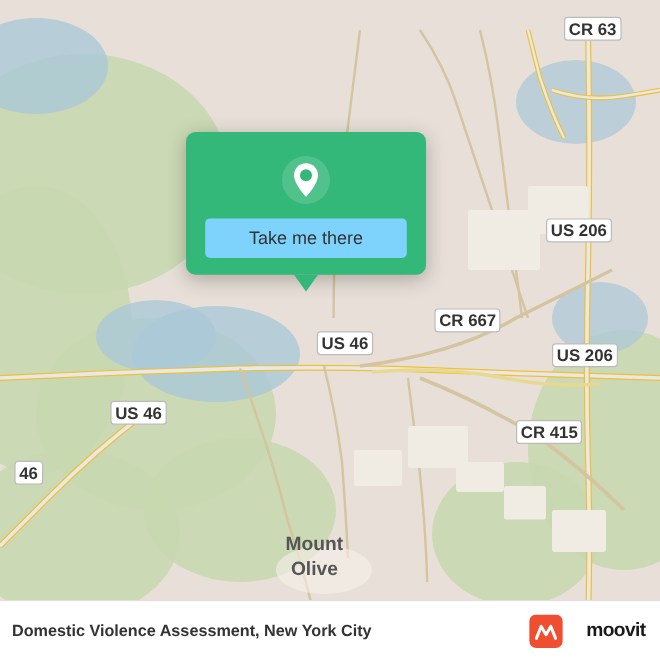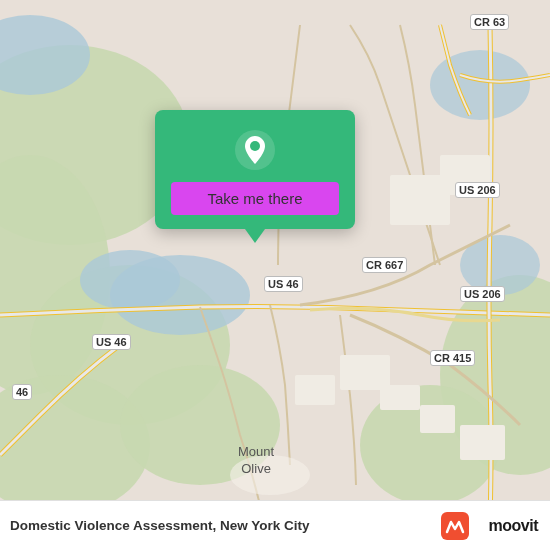--- a/index.html
+++ b/index.html
@@ -54,21 +54,21 @@
       border-top: 14px solid #34b87a;
     }
 
     .pin-icon {
       width: 44px;
       height: 44px;
       margin-bottom: 10px;
     }
 
     .popup-btn {
-      background: #d946ef;
+      background: #7dd3fc;
       color: #333;
       border: none;
       border-radius: 4px;
       padding: 8px 24px;
       font-size: 15px;
       font-weight: 500;
       cursor: pointer;
       width: 100%;
       text-align: center;
     }
@@ -122,21 +122,21 @@
       padding: 1px 3px;
       z-index: 10;
     }
 
     
     .road-label {
       position: absolute;
       background: white;
       border: 1px solid #bbb;
       border-radius: 3px;
-      font-size: 11px;
+      font-size: 14px;
       font-weight: 600;
       padding: 1px 3px;
       color: #333;
       z-index: 5;
     }
   </style>
 </head>
 <body>
 
 <div id="map-container">
@@ -202,21 +202,21 @@
 
   <div class="road-label" style="top:276px;left:264px;">US 46</div>
   <div class="road-label" style="top:334px;left:92px;">US 46</div>
   <div class="road-label" style="top:182px;left:455px;">US 206</div>
   <div class="road-label" style="top:286px;left:460px;">US 206</div>
   <div class="road-label" style="top:257px;left:362px;">CR 667</div>
   <div class="road-label" style="top:350px;left:430px;">CR 415</div>
   <div class="road-label" style="top:14px;left:470px;">CR 63</div>
   <div class="road-label" style="top:384px;left:12px;">46</div>
 
-  <div style="position:absolute;top:444px;left:238px;font-size:13px;color:#555;font-weight:400;z-index:5;text-align:center;line-height:1.3;">Mount<br>Olive</div>
+  <div style="position:absolute;top:444px;left:238px;font-size:16px;color:#555;font-weight:700;z-index:5;text-align:center;line-height:1.3;">Mount<br>Olive</div>
 
   <div class="popup-card">
 
     <svg class="pin-icon" viewBox="0 0 44 44" xmlns="http://www.w3.org/2000/svg">
       <circle cx="22" cy="22" r="20" fill="rgba(255,255,255,0.15)"></circle>
       <path d="M22 8 C16.48 8 12 12.48 12 18 C12 25.5 22 36 22 36 C22 36 32 25.5 32 18 C32 12.48 27.52 8 22 8 Z" fill="white"></path>
       <circle cx="22" cy="18" r="5" fill="#34b87a"></circle>
     </svg>
 
     <button class="popup-btn">Take me there</button>

